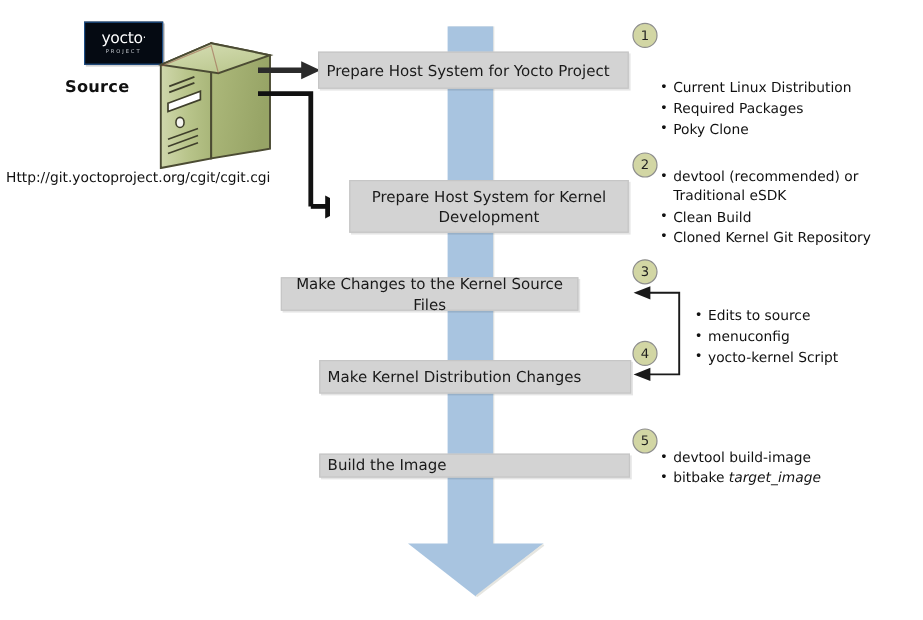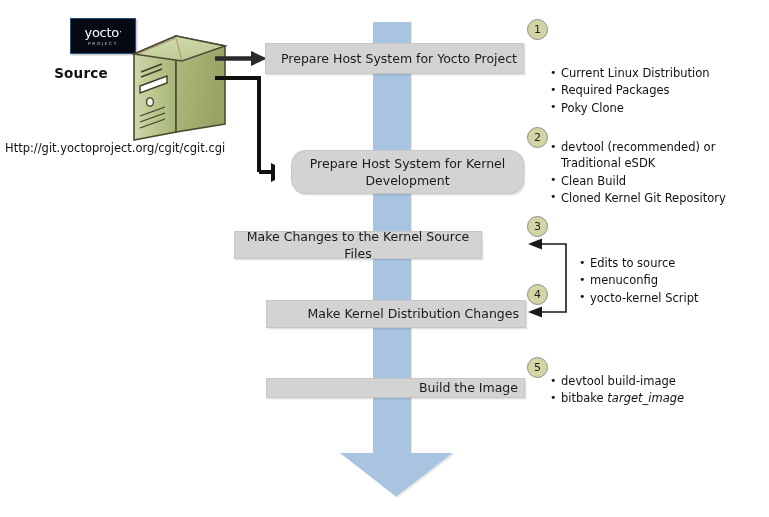--- a/index.html
+++ b/index.html
@@ -7,24 +7,24 @@
   #stage{position:relative;width:769px;height:517px;overflow:hidden;background:#fff;}
 
   
   .flow-shaft{position:absolute;left:373px;top:22px;width:38px;height:434px;
       background:#a8c4e0;box-shadow:1px 0 0 #e9e9e4;}
   .flow-head{position:absolute;left:339px;top:452px;width:115px;height:46px;}
 
   
   .pbox{position:absolute;background:#d3d3d3;border:1px solid #c6c6c6;
       box-shadow:1.5px 1.5px 0 rgba(0,0,0,0.10);
-      display:flex;align-items:center;justify-content:flex-end;text-align:center;
+      display:flex;align-items:center;justify-content:flex-start;text-align:center;
       color:#1a1a1a;font-size:12.5px;line-height:1.38;padding:0 6px;box-sizing:border-box;}
   .pbox.b1{left:265px;top:43px;width:259px;height:31px;}
-  .pbox.b2{left:291px;top:150px;width:233px;height:44px;border-radius:14px;}
+  .pbox.b2{left:291px;top:150px;width:233px;height:44px;}
   .pbox.b3{left:234px;top:231px;width:248px;height:28px;}
   .pbox.b4{left:266px;top:300px;width:260px;height:28px;}
   .pbox.b5{left:266px;top:378px;width:259px;height:20px;}
 
   
   .step{position:absolute;width:21px;height:21px;border-radius:50%;
       background:#d2d6a4;border:1.3px solid #8d8d8d;
       display:flex;align-items:center;justify-content:center;
       font-size:11px;color:#1f1f1f;box-sizing:border-box;}
   .s1{left:527px;top:19px;}

